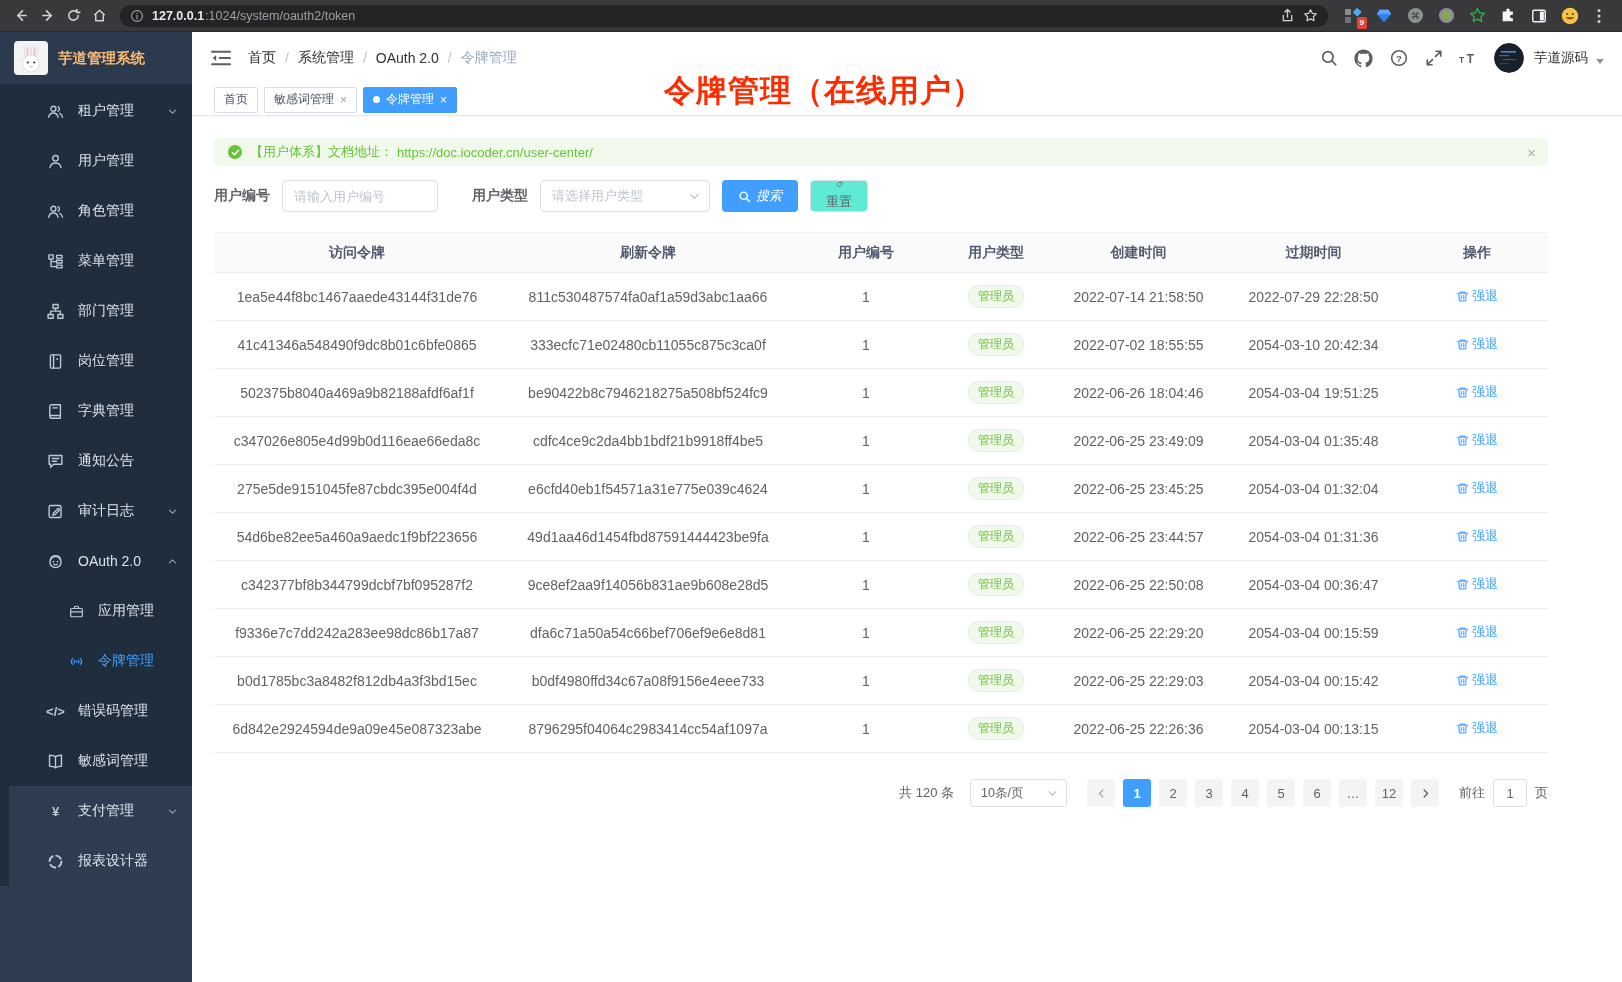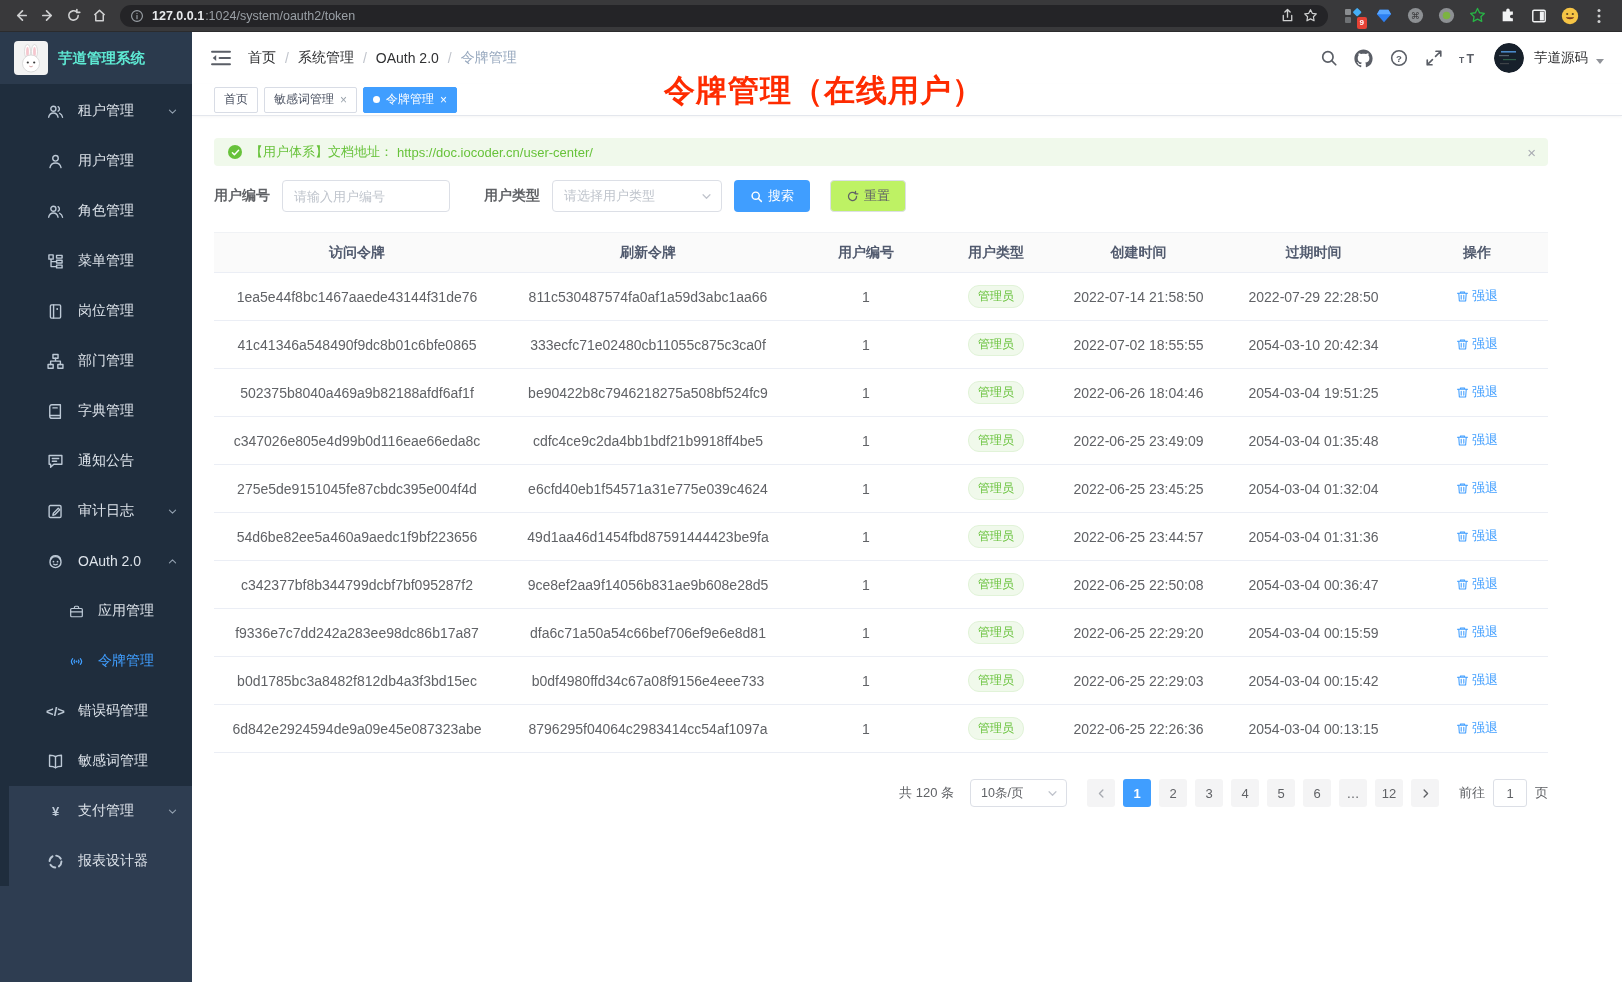--- a/index.html
+++ b/index.html
@@ -22,21 +22,21 @@
   .omnibox .spacer { flex:1; }
   .ext-row { display:flex; align-items:center; gap:13px; padding:0 8px; flex:none; }
   .ext-ico { width:18px; height:18px; position:relative; display:flex; align-items:center; justify-content:center; }
   .ext-badge { position:absolute; right:-5px; bottom:-4px; background:#e64235; color:#fff;
     font-size:8px; line-height:10px; padding:1px 3px; border-radius:2px; font-weight:700; }
 
   
   .sidebar { position:absolute; top:32px; left:0; bottom:0; width:192px; background:#1f2d3d;
     display:flex; flex-direction:column; z-index:20; }
   .logo-row { height:52px; background:#2b3a4d; display:flex; align-items:center; padding:0 14px; gap:10px; flex:none; }
-  .logo-title { color:#5eead4; font-size:14.5px; font-weight:700; white-space:nowrap; }
+  .logo-title { color:#fdba74; font-size:14.5px; font-weight:700; white-space:nowrap; }
   .menu { flex:none; padding-top:2px;padding-left:9px; }
   .menu-item { height:50px; display:flex; align-items:center; padding:0 14px 0 38px;
     color:#dde3ea; font-size:14px; cursor:pointer; white-space:nowrap; }
   .menu-item .mi-icon { width:17px; height:17px; margin-right:14px; color:#bdc9d6; flex:none;
     display:flex; align-items:center; justify-content:center; font-size:13px; font-weight:700; }
   .menu-item.sub { padding-left:60px; }
   .menu-item.sub .mi-icon { width:15px; height:15px; }
   .menu-item.active, .menu-item.active .mi-icon { color:#409eff; }
   .menu-item .arrow { margin-left:auto; width:11px; height:11px; color:#93a1b0; flex:none; }
   .menu-item.light { background:#2e3d51; }
@@ -73,31 +73,31 @@
 
   .alert { height:28px; background:#f0f9eb; border-radius:4px; display:flex; align-items:center;
     padding:0 14px; gap:8px; position:relative; color:#67c23a; font-size:13px; }
   .alert-chk { width:14px; height:14px; border-radius:50%; background:#67c23a; color:#fff;
     display:flex; align-items:center; justify-content:center; flex:none; }
   .alert a { color:#67c23a; text-decoration:none;text-align:right; }
   .alert-close { position:absolute; right:12px; color:#a8abb2; font-size:15px; cursor:pointer; line-height:1; }
 
   .filters { margin-top:14px; display:flex; align-items:center; font-size:14px; }
   .flabel { font-weight:700; color:#606266; margin-right:12px; white-space:nowrap; }
-  .finput { width:168px; height:32px; border:1px solid #dcdfe6; border-radius:4px;
+  .finput { width:156px; height:32px; border:1px solid #dcdfe6; border-radius:4px;
     padding:0 11px; font-size:13px; color:#606266; outline:none; font-family:inherit; }
   .finput::placeholder { color:#bfc4cc; }
   .fselect { width:170px; height:32px; border:1px solid #dcdfe6; border-radius:4px;
     display:flex; align-items:center; justify-content:space-between; padding:0 9px 0 11px;
     font-size:13px; color:#bfc4cc; margin-right:12px; cursor:pointer; }
   .gap-lg { margin-left:34px; }
   .btn { height:32px; border-radius:4px; font-size:13px; display:inline-flex; align-items:center;
     gap:5px; padding:0 15px; cursor:pointer; border:1px solid transparent; font-family:inherit; }
-  .btn-primary { background:#409eff; color:#fff; }
-  .btn-plain { background:#bef264; border-color:#dcdfe6; color:#606266; margin-left:20px; }
+  .btn-primary { background:#409eff; color:#fff;font-style:italic; }
+  .btn-plain { background:#5eead4; border-color:#dcdfe6; color:#606266; margin-left:12px;flex-direction:column; }
   .btn .b-ico { width:13px; height:13px; }
 
   table.grid { margin-top:20px; width:100%; border-collapse:collapse; table-layout:fixed; }
   .grid th { height:40px; background:#fafafa; font-size:14px; color:#515a6e; font-weight:700;
     border-top:1px solid #f0f2f5; border-bottom:1px solid #ebeef5; text-align:center; }
   .grid td { height:48px; font-size:14px; color:#606266; text-align:center;
     border-bottom:1px solid #ebeef5; overflow:hidden; white-space:nowrap; }
   .badge { display:inline-block; padding:3px 9px; font-size:12px; line-height:1.2;
     background:#f0f9eb; color:#67c23a; border:1px solid #e1f3d8; border-radius:11px; }
   .action { color:#409eff; font-size:13px; display:inline-flex; align-items:center; gap:3px; cursor:pointer; }
@@ -280,37 +280,37 @@
             <rect x="9" y="6.8" width="5.2" height="2.6"></rect>
             <rect x="9" y="11.4" width="5.2" height="2.6"></rect>
             <path d="M3.8 5.8v7h5.2M3.8 8.1h5.2"></path>
           </svg>
         </span>
         <span>菜单管理</span>
       </div>
       <div class="menu-item">
         <span class="mi-icon">
           <svg viewBox="0 0 16 16" width="100%" height="100%" fill="none" stroke="currentColor" stroke-width="1.3" stroke-linecap="round" stroke-linejoin="round">
-            <rect x="3.2" y="1.8" width="9.6" height="12.4" rx="1"></rect>
-            <path d="M6.2 1.8v12.4"></path>
-            <circle cx="9.6" cy="5.6" r=".9" fill="currentColor" stroke="none"></circle>
-          </svg>
-        </span>
-        <span>岗位管理</span>
-      </div>
-      <div class="menu-item">
-        <span class="mi-icon">
-          <svg viewBox="0 0 16 16" width="100%" height="100%" fill="none" stroke="currentColor" stroke-width="1.3" stroke-linecap="round" stroke-linejoin="round">
             <rect x="5.6" y="1.4" width="4.8" height="3.6"></rect>
             <rect x="1" y="10.8" width="4.8" height="3.6"></rect>
             <rect x="10.2" y="10.8" width="4.8" height="3.6"></rect>
             <path d="M8 5v2.7M3.4 10.8V7.7h9.2v3.1"></path>
           </svg>
         </span>
         <span>部门管理</span>
+      </div>
+      <div class="menu-item">
+        <span class="mi-icon">
+          <svg viewBox="0 0 16 16" width="100%" height="100%" fill="none" stroke="currentColor" stroke-width="1.3" stroke-linecap="round" stroke-linejoin="round">
+            <rect x="3.2" y="1.8" width="9.6" height="12.4" rx="1"></rect>
+            <path d="M6.2 1.8v12.4"></path>
+            <circle cx="9.6" cy="5.6" r=".9" fill="currentColor" stroke="none"></circle>
+          </svg>
+        </span>
+        <span>岗位管理</span>
       </div>
       <div class="menu-item">
         <span class="mi-icon">
           <svg viewBox="0 0 16 16" width="100%" height="100%" fill="none" stroke="currentColor" stroke-width="1.3" stroke-linecap="round" stroke-linejoin="round">
             <path d="M4.6 1.6h8v12.8h-8A2 2 0 0 1 2.6 12.4V3.6a2 2 0 0 1 2-2z"></path>
             <path d="M2.8 11.8h9.8M5.6 4.6h4"></path>
           </svg>
         </span>
         <span>字典管理</span>
       </div>

